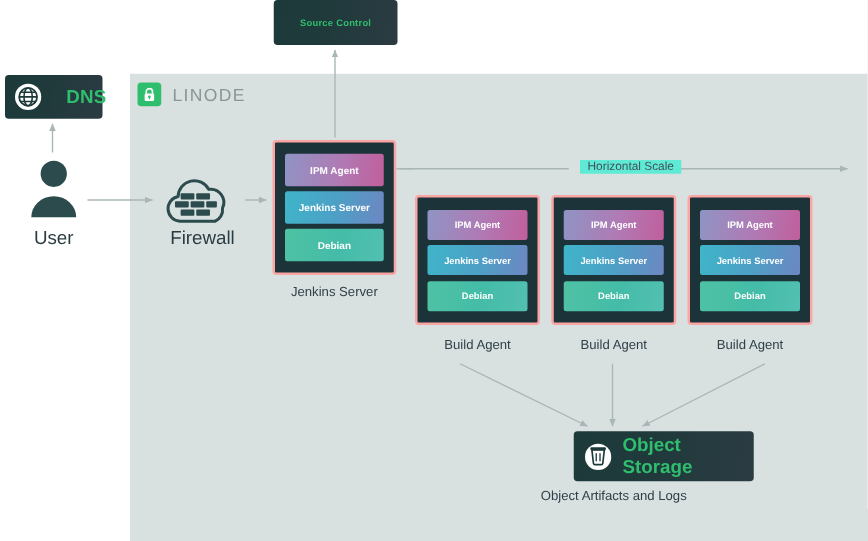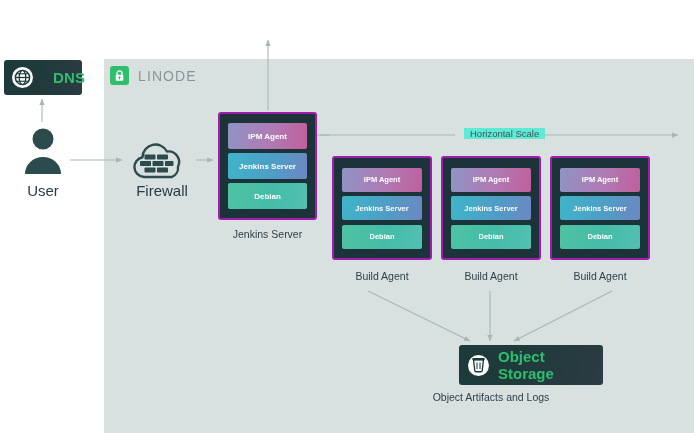--- a/index.html
+++ b/index.html
@@ -118,21 +118,21 @@
   .object-storage .label {
     color: #2fbe6e;
     font-size: 15px;
     font-weight: 700;
   }
 
   
   .stack {
     position: absolute;
     background: #1b3339;
-    border: 2px solid #a21caf;
+    border: 2px solid #fca5a5;
     border-radius: 3px;
     box-sizing: border-box;
     display: flex;
     flex-direction: column;
     justify-content: space-evenly;
     align-items: center;
     padding: 5px 0;
   }
   .stack .bar {
     width: calc(100% - 16px);
@@ -266,20 +266,23 @@
       <svg width="11" height="12" viewBox="0 0 11 12" aria-hidden="true">
         <path d="M3 5 V3.4 A2.5 2.5 0 0 1 8 3.4 V5" stroke="#ffffff" stroke-width="1.3" fill="none"></path>
         <rect x="1.7" y="4.8" width="7.6" height="6" rx="1" fill="#ffffff"></rect>
         <circle cx="5.5" cy="7.4" r="1.05" fill="#2fbe6e"></circle>
         <rect x="5.05" y="7.4" width="0.9" height="2" fill="#2fbe6e"></rect>
       </svg>
     </span>
     <span class="linode-label">LINODE</span>
   </div>
 
+  <div class="dark-chip source-control">
+    <span class="label">Source Control</span>
+  </div>
 
   <div class="dark-chip dns-chip">
     <span class="circle-icon">
       <svg width="17" height="17" viewBox="0 0 20 20" aria-hidden="true">
         <circle cx="10" cy="10" r="8.4" fill="none" stroke="#1d3a3a" stroke-width="1.7"></circle>
         <ellipse cx="10" cy="10" rx="3.9" ry="8.4" fill="none" stroke="#1d3a3a" stroke-width="1.5"></ellipse>
         <line x1="1.6" y1="10" x2="18.4" y2="10" stroke="#1d3a3a" stroke-width="1.5"></line>
         <line x1="3.1" y1="5.6" x2="16.9" y2="5.6" stroke="#1d3a3a" stroke-width="1.3"></line>
         <line x1="3.1" y1="14.4" x2="16.9" y2="14.4" stroke="#1d3a3a" stroke-width="1.3"></line>
       </svg>

